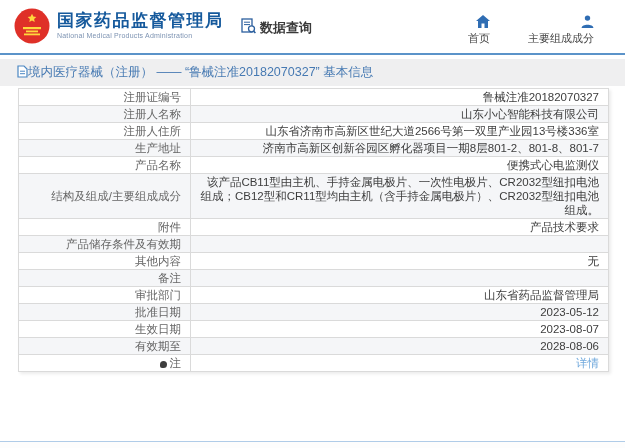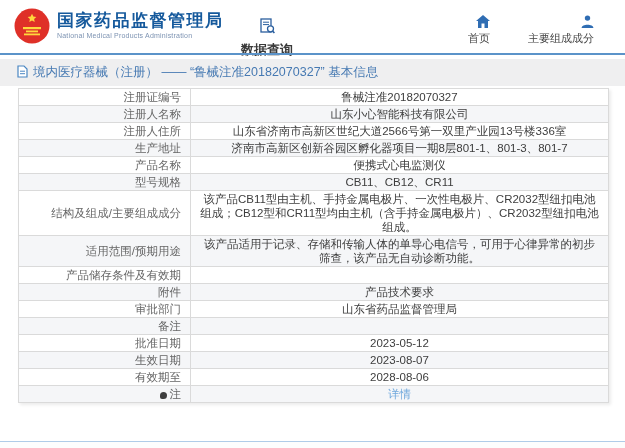--- a/index.html
+++ b/index.html
@@ -10,41 +10,41 @@
     font-family:"Liberation Sans","DejaVu Sans",sans-serif;
   }
 
   
   .header { position:absolute; top:0; left:0; width:625px; height:64px; background:#fff; }
   .emblem { position:absolute; left:14px; top:8px; width:36px; height:36px; }
   .brand-text { position:absolute; left:57px; top:11px; cursor:pointer; }
   .brand-title { font-size:17px; font-weight:bold; color:#15599c; letter-spacing:1.5px; line-height:19px; white-space:nowrap; }
   .brand-sub { font-size:7px; color:#7d93b2; margin-top:2px; letter-spacing:.2px; white-space:nowrap; }
   .data-query { position:absolute; left:241px; top:18px; display:flex; align-items:center; gap:4px;
-                font-size:13px; font-weight:bold; color:#3a3a3a; cursor:pointer;flex-direction:column; }
+                font-size:13px; font-weight:bold; color:#3a3a3a; cursor:pointer; }
   .top-nav-item { position:absolute; top:15px; text-align:right; font-size:11px; color:#444; cursor:pointer; }
   .nav-home { left:446px; width:44px; }
   .nav-portal { left:502px; width:92px; }
   .top-nav-item .ico { display:block; margin:0 auto 2px; height:14px; }
 
   .blue-line { position:absolute; top:53px; left:0; width:625px; height:2px; background:#5b93c9; }
 
   
   .section-bar { position:absolute; top:59px; left:0; width:625px; height:27px; background:#efeff0;
-                 display:flex; align-items:center; gap:5px; padding-left:17px;
+                 display:flex; align-items:center; padding-left:17px;
                  color:#4679b2; font-size:12.5px; }
 
   
   .info-table { position:absolute; top:88px; left:18px; width:591px;
                 border-collapse:collapse; table-layout:fixed;
                 border:1px solid #c3c3c3; box-shadow:2px 2px 3px rgba(0,0,0,.08); }
   .info-table th, .info-table td { border:1px solid #dadada; font-size:11.5px;
                 padding:1px 9px; height:14px; line-height:14px; vertical-align:middle; }
   .info-table th { font-weight:normal; text-align:right; color:#666; }
-  .info-table td { text-align:center; color:#3d3d3d; word-break:break-all; }
+  .info-table td { text-align:right; color:#3d3d3d; word-break:break-all; }
   .info-table tr:nth-child(even) { background:#f5f6f8; }
   .detail-link { color:#6fa8dc; text-decoration:none; cursor:pointer; }
   .note-icon { display:inline-block; width:7px; height:7px; background:#3e3e3e;
                border-radius:50% 50% 50% 2px; margin-right:3px; vertical-align:-1px; }
 
   
   .footer-line { position:absolute; top:441px; left:0; width:625px; height:7px;
                  border-top:1px solid #b0cce8; background:#fdfdfd; }
 </style>
 </head>
@@ -126,53 +126,49 @@
       <tr>
     <th>注册人名称</th>
     <td>山东小心智能科技有限公司</td>
   </tr>
       <tr>
     <th>注册人住所</th>
     <td>山东省济南市高新区世纪大道2566号第一双里产业园13号楼336室</td>
   </tr>
       <tr>
     <th>生产地址</th>
-    <td>济南市高新区创新谷园区孵化器项目一期8层801-1、801-3、801-7</td>
+    <td>济南市高新区创新谷园区孵化器项目一期8层801-2、801-8、801-7</td>
   </tr>
       <tr>
     <th>产品名称</th>
     <td>便携式心电监测仪</td>
   </tr>
       <tr>
-    <th>型号规格</th>
-    <td>CB11、CB12、CR11</td>
-  </tr>
-      <tr>
     <th>结构及组成/主要组成成分</th>
     <td>该产品CB11型由主机、手持金属电极片、一次性电极片、CR2032型纽扣电池组成；CB12型和CR11型均由主机（含手持金属电极片）、CR2032型纽扣电池组成。</td>
   </tr>
       <tr>
-    <th>适用范围/预期用途</th>
-    <td>该产品适用于记录、存储和传输人体的单导心电信号，可用于心律异常的初步筛查，该产品无自动诊断功能。</td>
+    <th>附件</th>
+    <td>产品技术要求</td>
   </tr>
       <tr>
     <th>产品储存条件及有效期</th>
     <td></td>
   </tr>
       <tr>
-    <th>附件</th>
-    <td>产品技术要求</td>
+    <th>其他内容</th>
+    <td>无</td>
+  </tr>
+      <tr>
+    <th>备注</th>
+    <td></td>
   </tr>
       <tr>
     <th>审批部门</th>
     <td>山东省药品监督管理局</td>
-  </tr>
-      <tr>
-    <th>备注</th>
-    <td></td>
   </tr>
       <tr>
     <th>批准日期</th>
     <td>2023-05-12</td>
   </tr>
       <tr>
     <th>生效日期</th>
     <td>2023-08-07</td>
   </tr>
       <tr>

